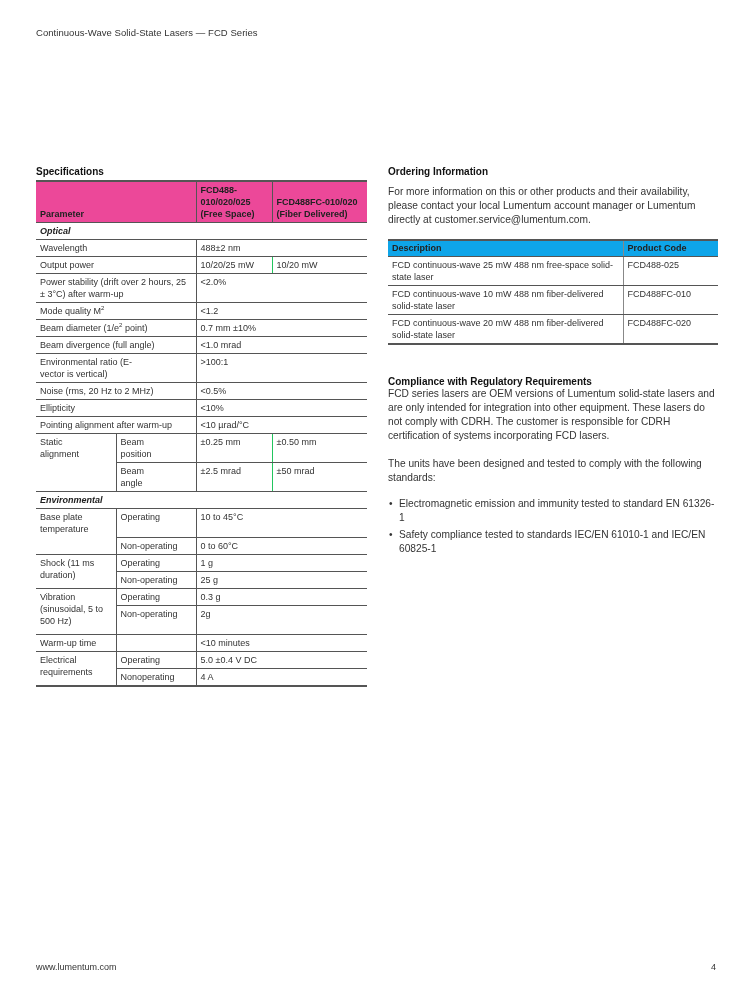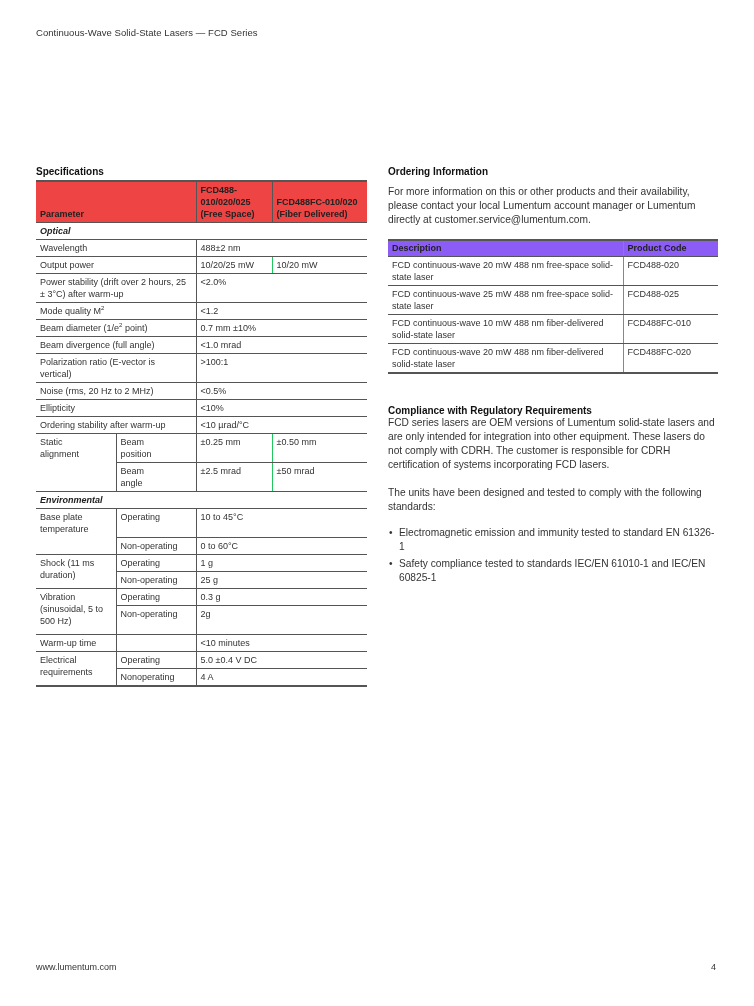--- a/index.html
+++ b/index.html
@@ -20,40 +20,40 @@
   .section-title { font-weight: bold; font-size: 10px; color: #111; margin: 0 0 3px 0; }
   table.spec {
     width: 331px; border-collapse: collapse; table-layout: fixed;
     font-size: 9px; color: #333;
   }
   table.spec td, table.spec th {
     padding: 2px 4px 2px 4px; vertical-align: top; line-height: 12px;
     border-bottom: 1px solid #555;
   }
   table.spec thead th {
-    background: #ef4444; font-weight: bold; text-align: left; color: #222;
+    background: #ec4899; font-weight: bold; text-align: left; color: #222;
     vertical-align: bottom; border-top: 2px solid #555; border-bottom: 1px solid #555;
     padding-top: 2px; padding-bottom: 2px;
   }
   table.spec .vline { border-left: 1px solid #555; }
   table.spec .vline-grey { border-left: 1px solid #22c55e; }
   table.spec .center { text-align: left; }
   table.spec .group td { font-weight: bold; font-style: italic; color: #222; margin-left: 17px; }
   table.spec tr.last td { border-bottom: 2px solid #555; }
   sup { font-size: 6px; line-height: 0; vertical-align: super; }
 
   
   .right-col { position: absolute; left: 388px; top: 166px; width: 330px; }
   .para { font-size: 10.2px; line-height: 14px; color: #333; margin: 0; }
   table.order {
     width: 330px; border-collapse: collapse; table-layout: fixed;
     font-size: 9px; color: #333; margin-top: 12px;
   }
   table.order th {
-    background: #8b5cf6; text-align: left; font-weight: bold; color: #222;
+    background: #0ea5e9; text-align: left; font-weight: bold; color: #222;
     border-top: 2px solid #555; border-bottom: 1px solid #555;
     padding: 2px 4px; line-height: 11px;
   }
   table.order td {
     padding: 2px 4px; line-height: 12px; vertical-align: top;
     border-bottom: 1px solid #555;
   }
   table.order .vline { border-left: 1px solid #888; }
   table.order tr.last td { border-bottom: 2px solid #555; }
   .compliance { margin-top: 31px; }
@@ -112,33 +112,33 @@
       </tr>
       <tr>
         <td colspan="2"><span>Beam diameter (1/e</span><sup>2</sup><span> point)</span></td>
         <td colspan="2" class="vline center">0.7 mm ±10%</td>
       </tr>
       <tr>
         <td colspan="2">Beam divergence (full angle)</td>
         <td colspan="2" class="vline center">&lt;1.0 mrad</td>
       </tr>
       <tr>
-        <td colspan="2" style="padding-right:40px">Polarization ratio (E-vector is vertical)</td>
+        <td colspan="2" style="padding-right:40px">Environmental ratio (E-vector is vertical)</td>
         <td colspan="2" class="vline center">&gt;100:1</td>
       </tr>
       <tr>
         <td colspan="2">Noise (rms, 20 Hz to 2 MHz)</td>
         <td colspan="2" class="vline center">&lt;0.5%</td>
       </tr>
       <tr>
         <td colspan="2">Ellipticity</td>
         <td colspan="2" class="vline center">&lt;10%</td>
       </tr>
       <tr>
-        <td colspan="2">Ordering stability after warm-up</td>
+        <td colspan="2">Pointing alignment after warm-up</td>
         <td colspan="2" class="vline center">&lt;10 µrad/°C</td>
       </tr>
       <tr>
         <td rowspan="2" style="padding-right:20px">Static alignment</td>
         <td class="vline" style="padding-right:30px">Beam position</td>
         <td class="vline">±0.25 mm</td>
         <td class="vline-grey">±0.50 mm</td>
       </tr>
       <tr>
         <td class="vline" style="padding-right:30px">Beam angle</td>
@@ -202,24 +202,20 @@
         <col style="width:235px">
         <col style="width:95px">
       </colgroup>
     <thead>
       <tr>
         <th>Description</th>
         <th class="vline">Product Code</th>
       </tr>
     </thead>
     <tbody>
-      <tr>
-        <td>FCD continuous-wave 20 mW 488 nm free-space solid-state laser</td>
-        <td class="vline">FCD488-020</td>
-      </tr>
       <tr>
         <td>FCD continuous-wave 25 mW 488 nm free-space solid-state laser</td>
         <td class="vline">FCD488-025</td>
       </tr>
       <tr>
         <td>FCD continuous-wave 10 mW 488 nm fiber-delivered solid-state laser</td>
         <td class="vline">FCD488FC-010</td>
       </tr>
       <tr class="last">
         <td>FCD continuous-wave 20 mW 488 nm fiber-delivered solid-state laser</td>

